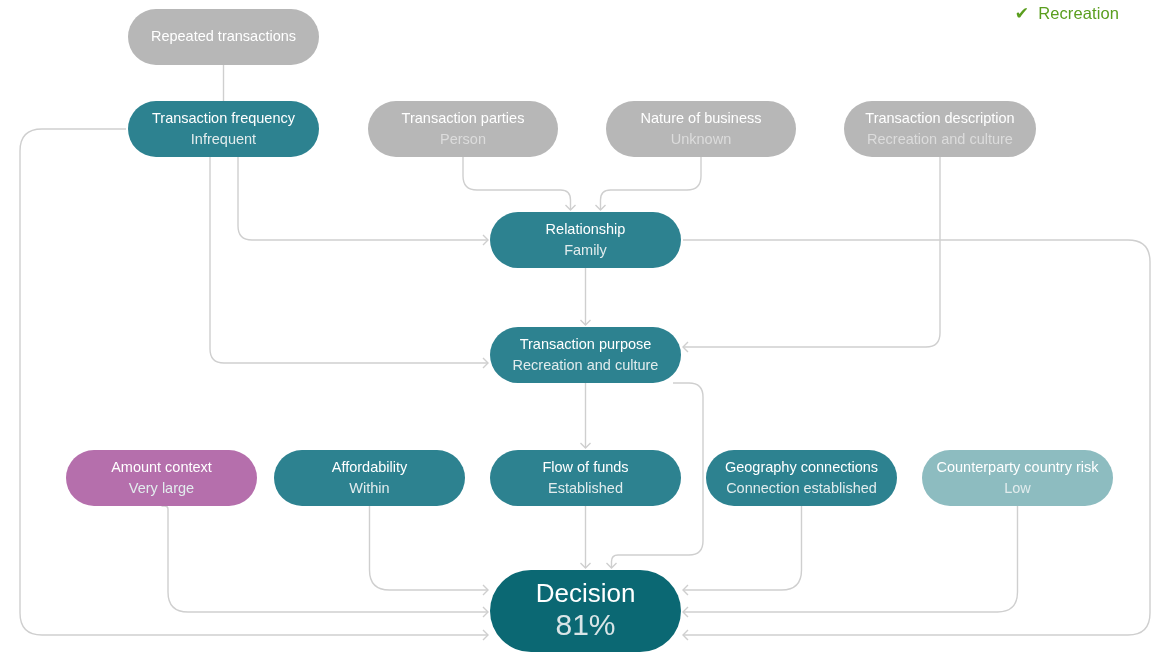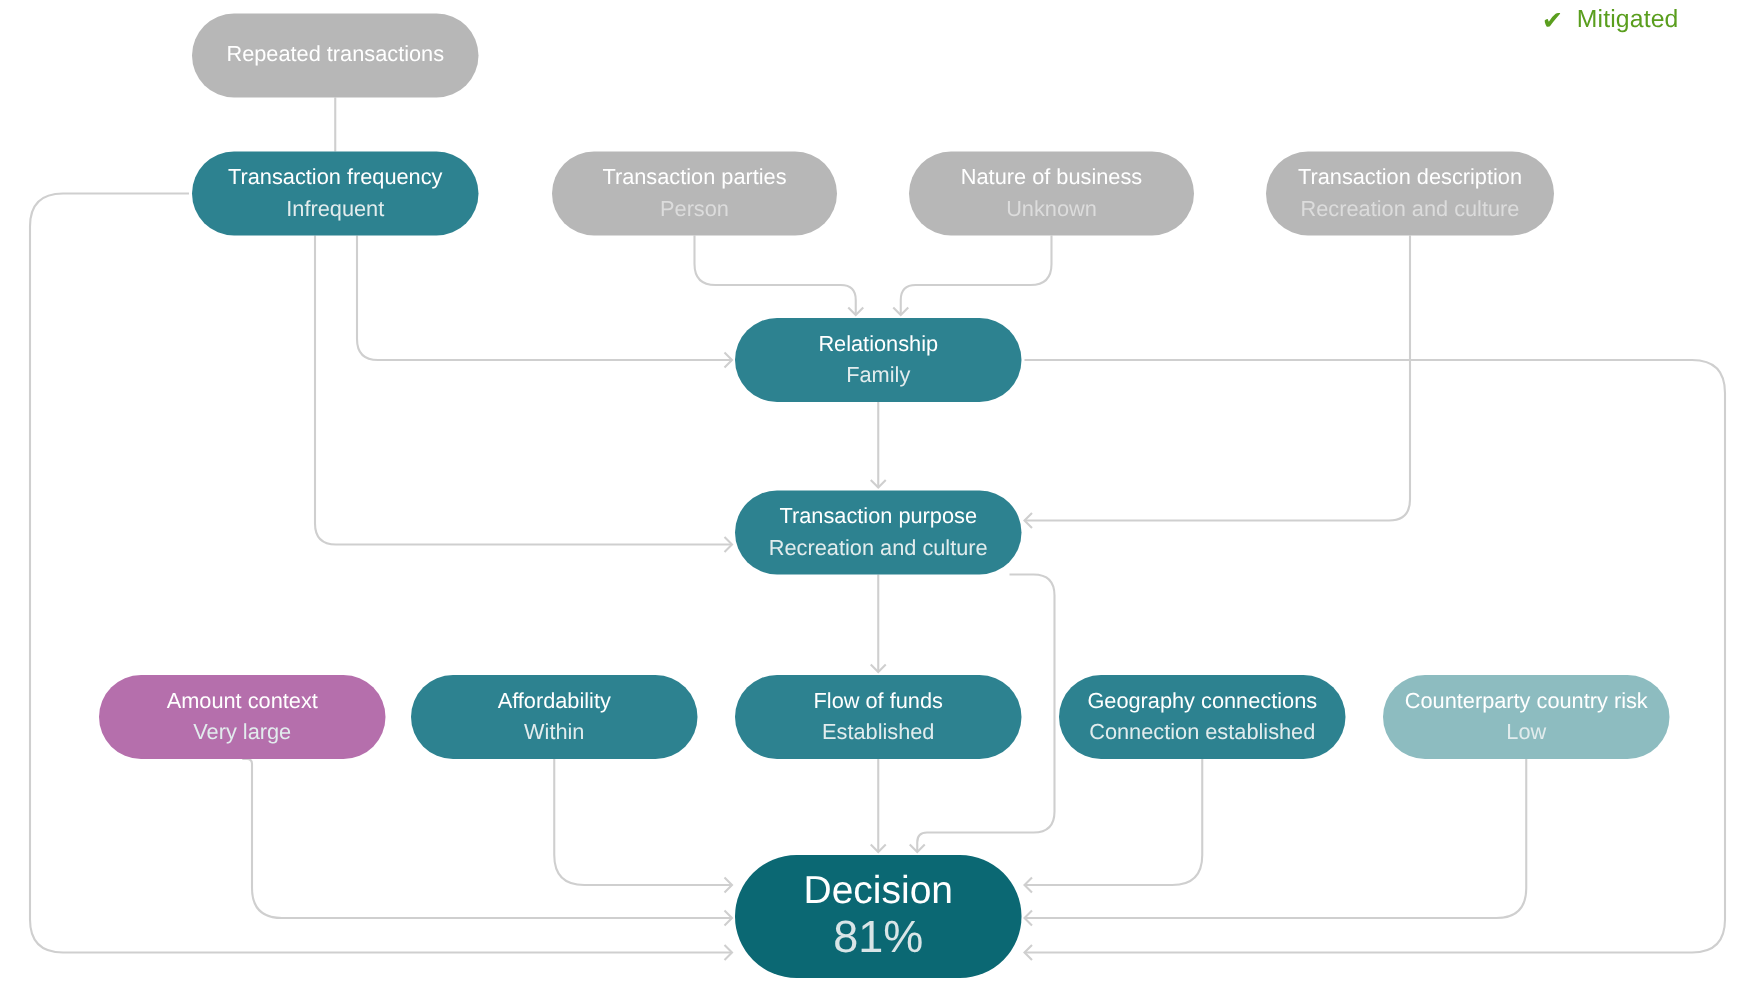--- a/index.html
+++ b/index.html
@@ -22,21 +22,21 @@
   text{dominant-baseline:middle;text-anchor:middle;
        font-family:"Liberation Sans","DejaVu Sans",sans-serif;}
   .edge{fill:none;stroke:#cfcfcf;stroke-width:1.4;}
   .arrow-head{fill:none;stroke:#cfcfcf;stroke-width:1.4;}
 </style>
 </head>
 <body>
 
 <div class="legend">
   <span class="tick">✔</span>
-  <span>Mitigated</span>
+  <span>Recreation</span>
 </div>
 
 <svg id="canvas" viewBox="0 0 1175 662">
   <g id="edge-layer">
       <path d="M 223.5 65 L 223.5 101" class="edge"></path>
       <path d="M 463 157 L 463 176 Q 463 190 477 190 L 560.5 190 Q 570.5 190 570.5 200 L 570.5 210" class="edge"></path>
       <path d="M 565.5 205 L 570.5 210 L 575.5 205" class="arrow-head"></path>
       <path d="M 701 157 L 701 176 Q 701 190 687 190 L 610.5 190 Q 600.5 190 600.5 200 L 600.5 210" class="edge"></path>
       <path d="M 595.5 205 L 600.5 210 L 605.5 205" class="arrow-head"></path>
       <path d="M 238 157 L 238 226 Q 238 240 252 240 L 488 240" class="edge"></path>

